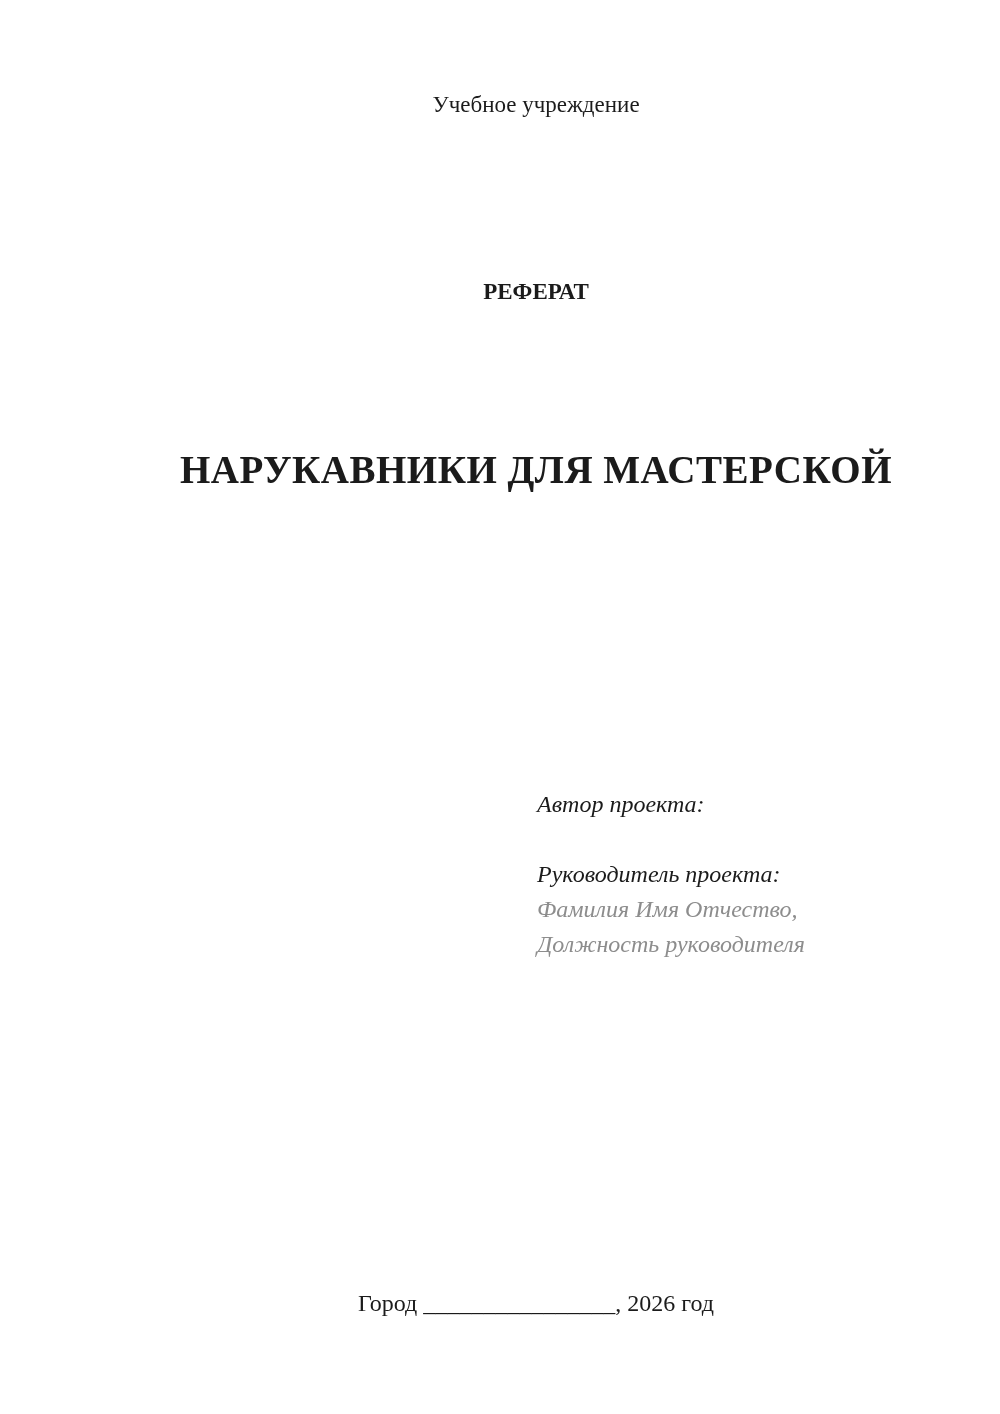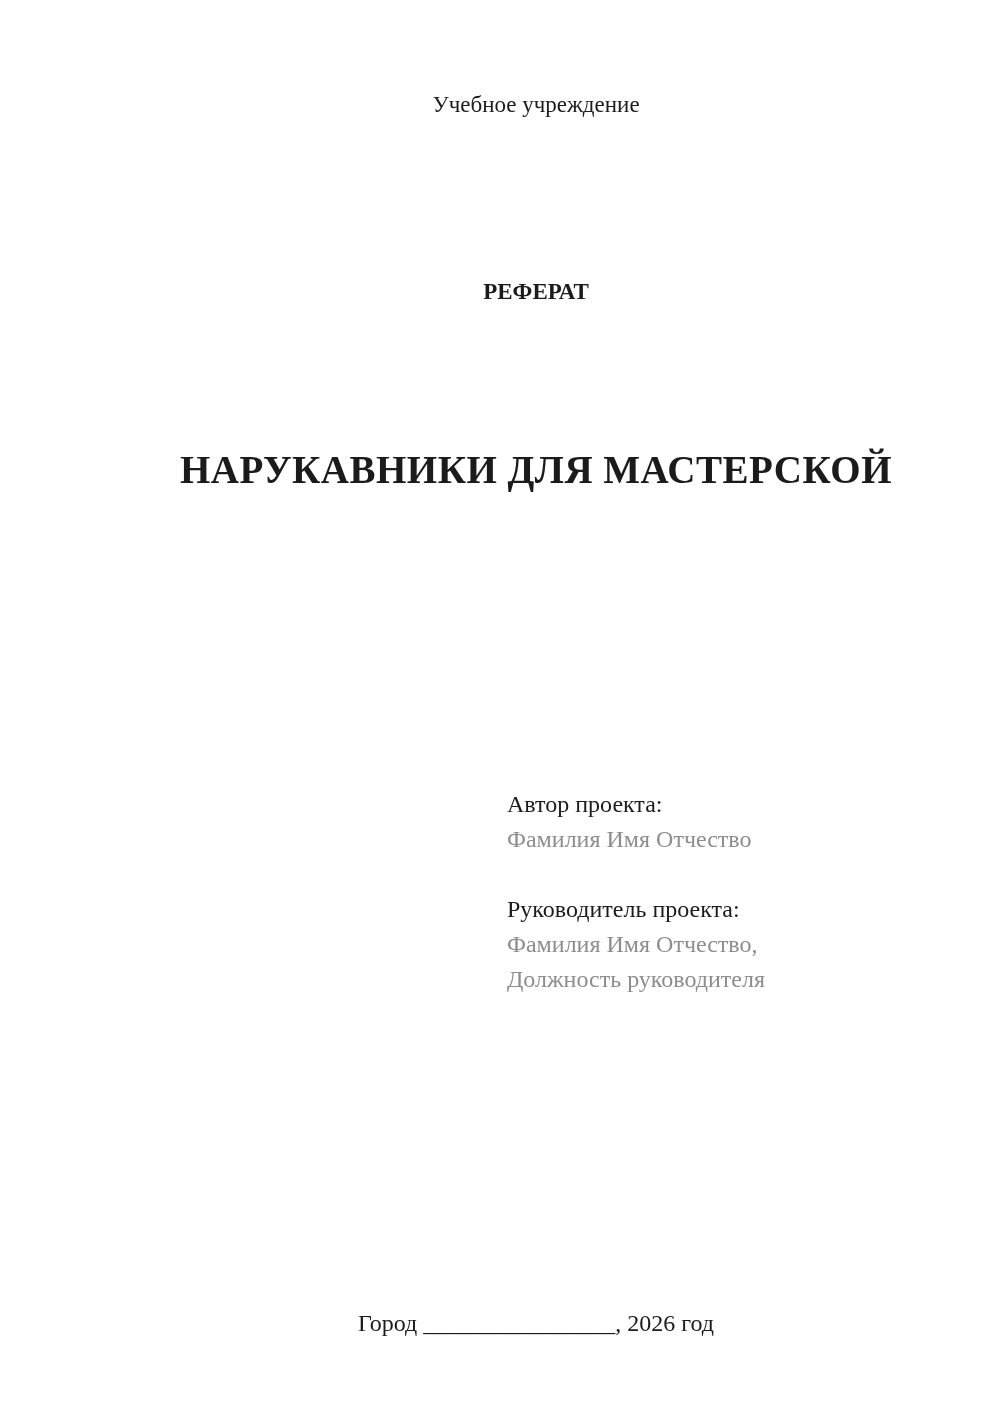--- a/index.html
+++ b/index.html
@@ -38,56 +38,55 @@
   }
   .doc-title {
     top: 447px;
     font-size: 39px;
     line-height: 46px;
     font-weight: bold;
     letter-spacing: 0.5px;
   }
   .credits {
     position: absolute;
-    left: 507px;
+    left: 537px;
     top: 787px;
     font-size: 24px;
     line-height: 35px;
     white-space: nowrap;
+    font-style: italic;
   }
   .credits .label {
     color: #1b1b1b;
   }
   .credits .placeholder {
     color: #8d8d8d;
   }
   .credits .spacer {
     height: 35px;
   }
   .footer-line {
     top: 1288px;
     font-size: 24px;
     line-height: 30px;
-    margin-top: 20px;
   }
 </style>
 </head>
 <body>
 
 <div class="page">
 
   <div class="centered-line institution">Учебное учреждение</div>
 
   <div class="centered-line doc-type">РЕФЕРАТ</div>
 
   <div class="centered-line doc-title">НАРУКАВНИКИ ДЛЯ МАСТЕРСКОЙ</div>
 
   <div class="credits">
     <div class="label">Автор проекта:</div>
-    <div class="placeholder">Фамилия Имя Отчество</div>
     <div class="spacer"></div>
     <div class="label">Руководитель проекта:</div>
     <div class="placeholder">Фамилия Имя Отчество,</div>
     <div class="placeholder">Должность руководителя</div>
   </div>
 
   <div class="centered-line footer-line">Город ________________, 2026 год</div>
 
 </div>
 

